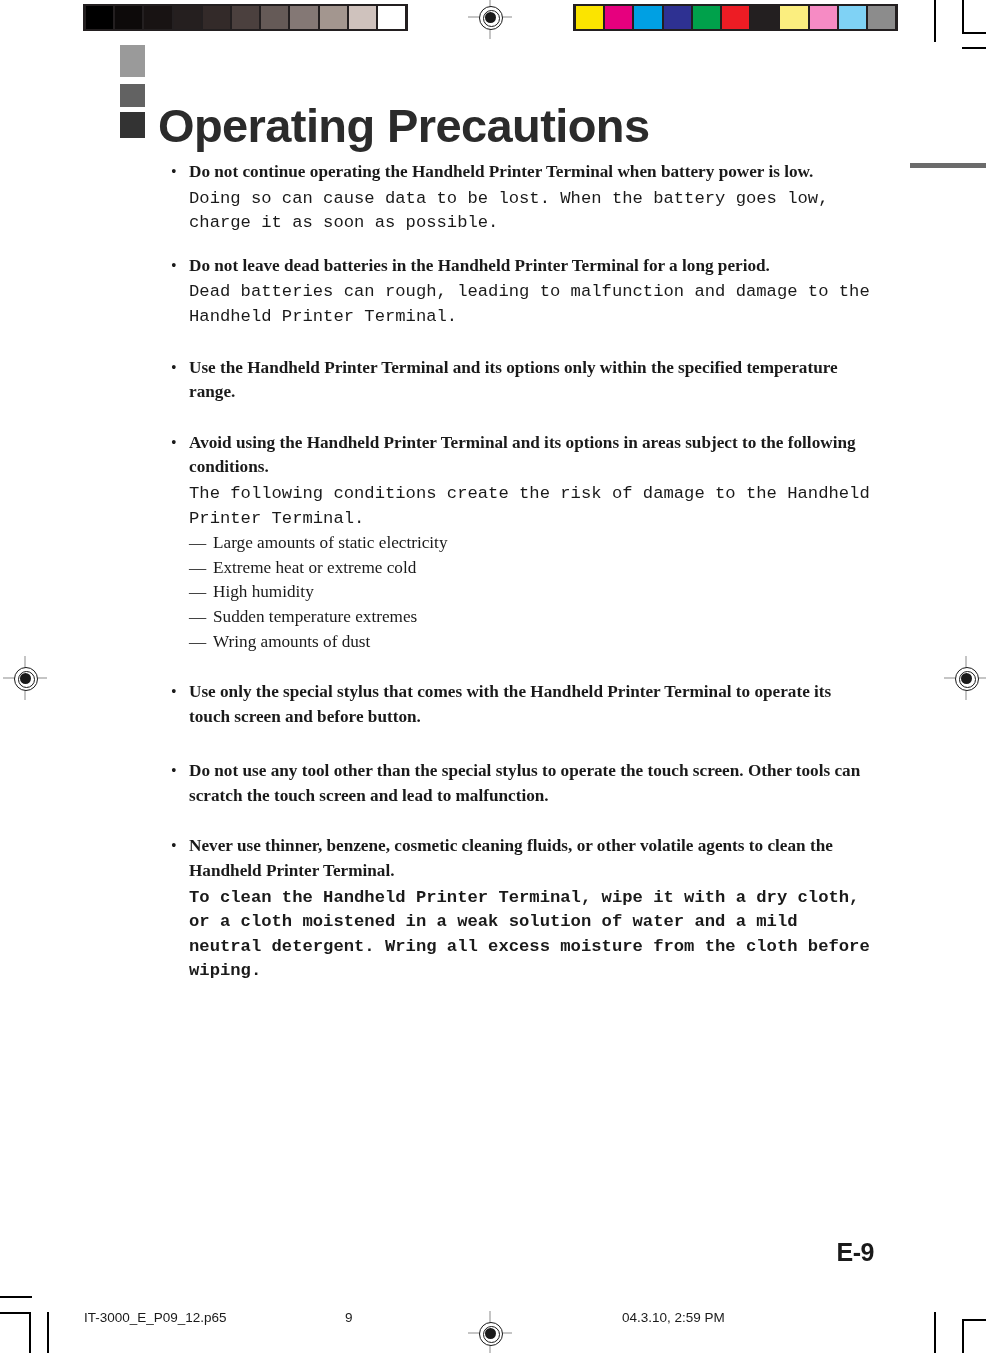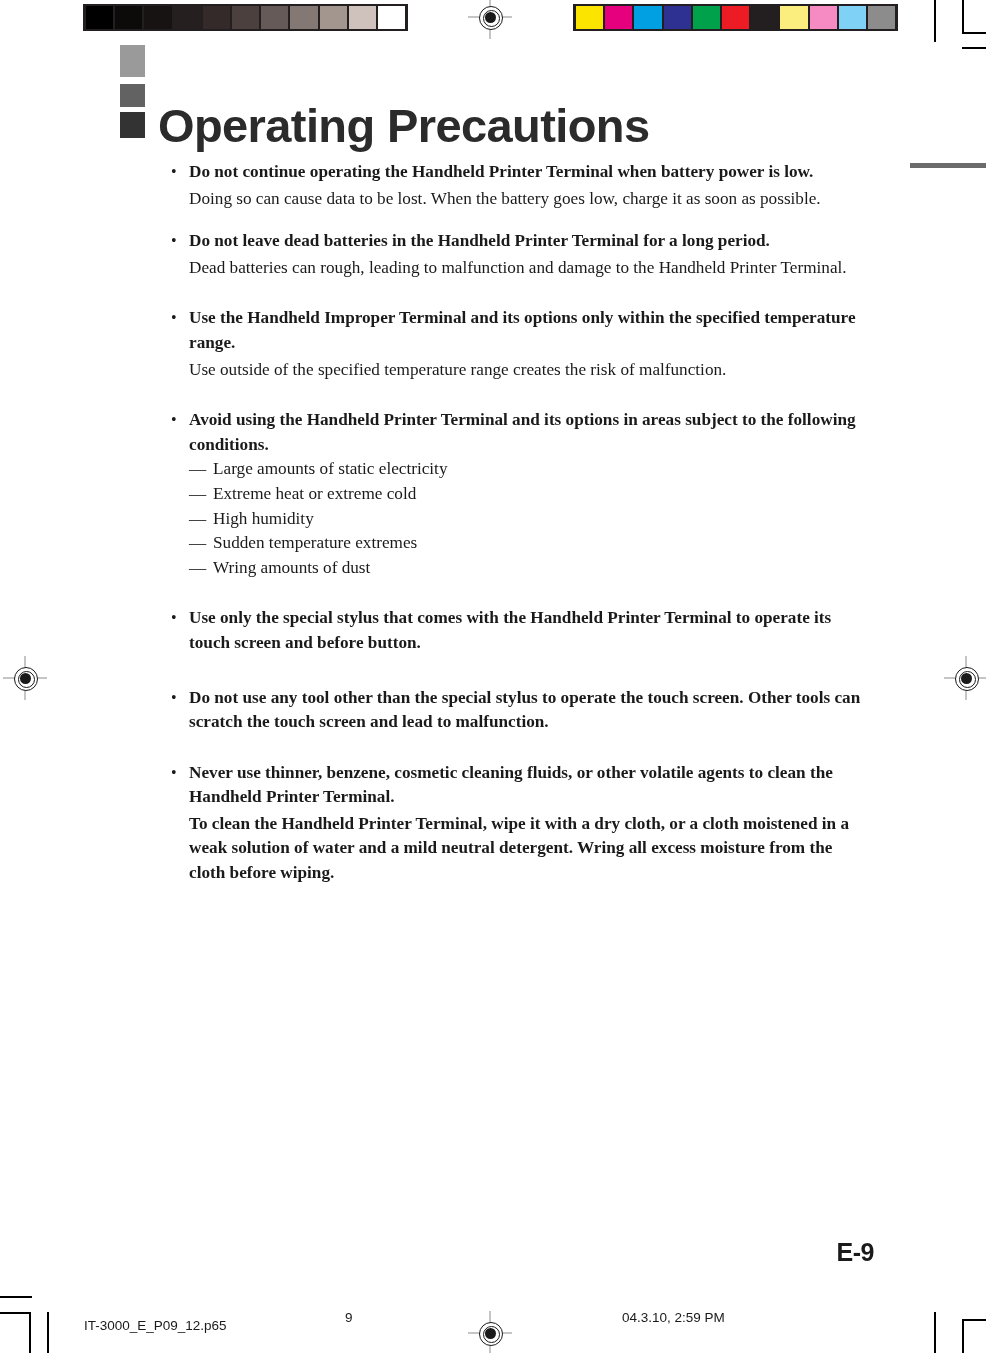--- a/index.html
+++ b/index.html
@@ -167,20 +167,21 @@
     font-size: 16px;
     line-height: 24.6px;
   }
   .bullet-head {
     flex: 1 1 auto;
     font-weight: bold;
   }
   .sub-para {
     margin: 0 0 0 18px;
     padding-top: 2px;
+    font-family: Liberation Mono, monospace;
   }
   .sub-para.bold { font-weight: bold; }
   .dash-list { margin: 0 0 0 18px; }
   .dash-item { display: flex; align-items: flex-start; }
   .dash-mark {
     flex: 0 0 24px;
     width: 24px;
   }
   .dash-text { flex: 1 1 auto; }
   .gap-sm { height: 14px; }
@@ -203,21 +204,21 @@
   .file-footer {
     position: absolute;
     left: 0;
     top: 1310px;
     width: 986px;
     height: 22px;
     font-family: "Liberation Sans", "DejaVu Sans", sans-serif;
     font-size: 13.5px;
     color: #1a1a1a;
   }
-  .ff-name { position: absolute; left: 84px; top: 8px; }
+  .ff-name { position: absolute; left: 84px; top: 0; }
   .ff-page { position: absolute; left: 345px; top: 0; }
   .ff-date { position: absolute; left: 622px; top: 0; }
 </style>
 </head>
 <body>
 
 <div class="crop-line" style="left:934px; top:0; width:2px; height:42px;"></div>
 <div class="crop-line" style="left:962px; top:0; width:2px; height:33px;"></div>
 <div class="crop-line" style="left:962px; top:32px; width:24px; height:2px;"></div>
 <div class="crop-line" style="left:962px; top:47px; width:24px; height:2px;"></div>
@@ -313,30 +314,30 @@
           <div class="bullet-row">
             <span class="bullet-mark">•</span>
             <span class="bullet-head">Do not leave dead batteries in the Handheld Printer Terminal for a long period.</span>
           </div>
           <p class="sub-para">Dead batteries can rough, leading to malfunction and damage to the Handheld Printer Terminal.</p>
         </div>
         <div class="gap-md"></div>
         <div class="bullet-block">
           <div class="bullet-row">
             <span class="bullet-mark">•</span>
-            <span class="bullet-head">Use the Handheld Improper Terminal and its options only within the specified temperature range.</span>
-          </div>
-          <p class="sub-para">Use outside of the specified temperature range creates the risk of malfunction.</p>
+            <span class="bullet-head">Use the Handheld Printer Terminal and its options only within the specified temperature range.</span>
+          </div>
         </div>
         <div class="gap-md"></div>
         <div class="bullet-block">
           <div class="bullet-row">
             <span class="bullet-mark">•</span>
             <span class="bullet-head">Avoid using the Handheld Printer Terminal and its options in areas subject to the following conditions.</span>
           </div>
+          <p class="sub-para">The following conditions create the risk of damage to the Handheld Printer Terminal.</p>
           <div class="dash-list">
             <div class="dash-item">
               <span class="dash-mark">—</span>
               <span class="dash-text">Large amounts of static electricity</span>
             </div>
             <div class="dash-item">
               <span class="dash-mark">—</span>
               <span class="dash-text">Extreme heat or extreme cold</span>
             </div>
             <div class="dash-item">

